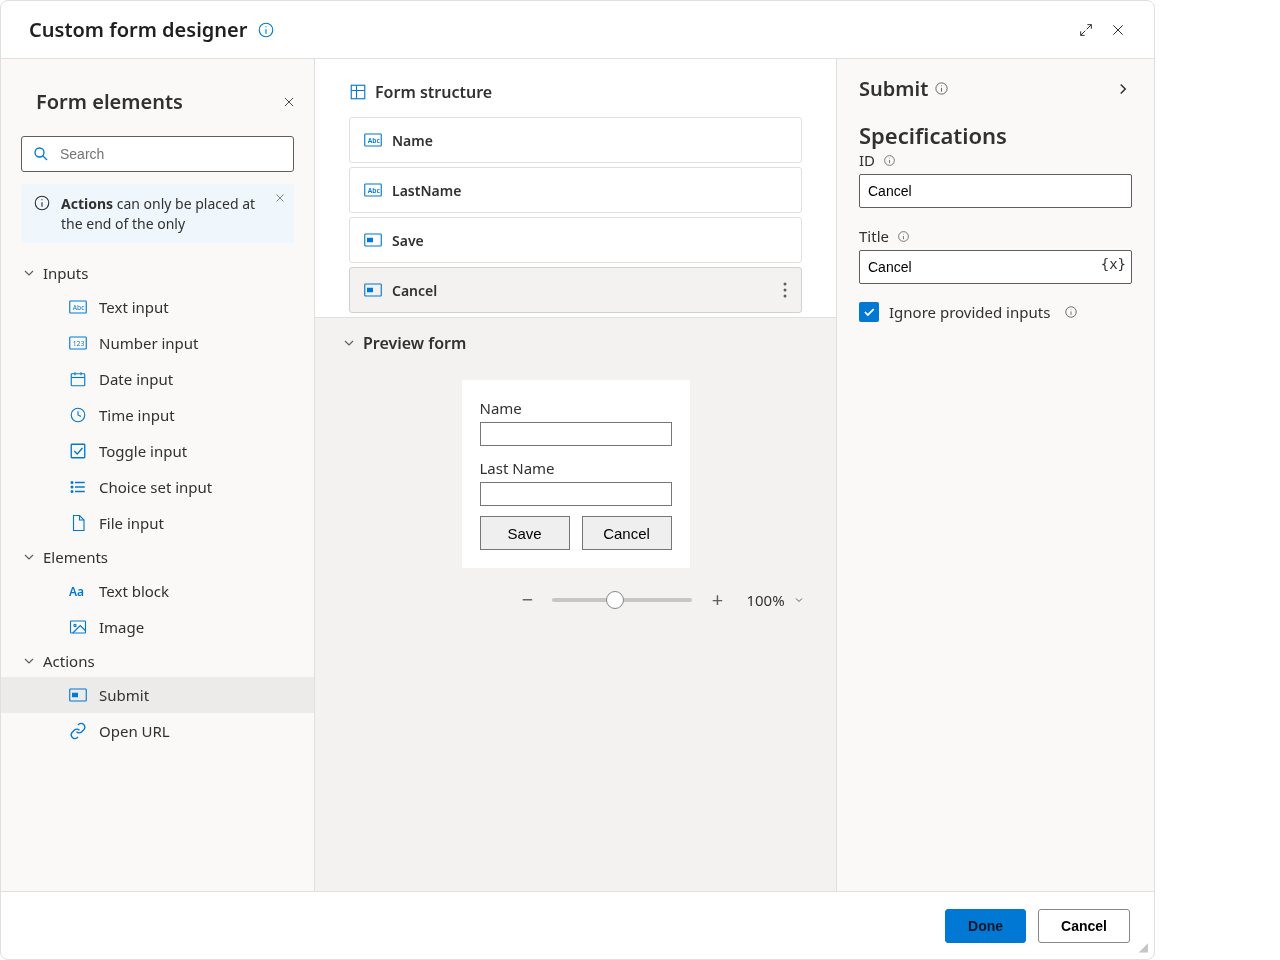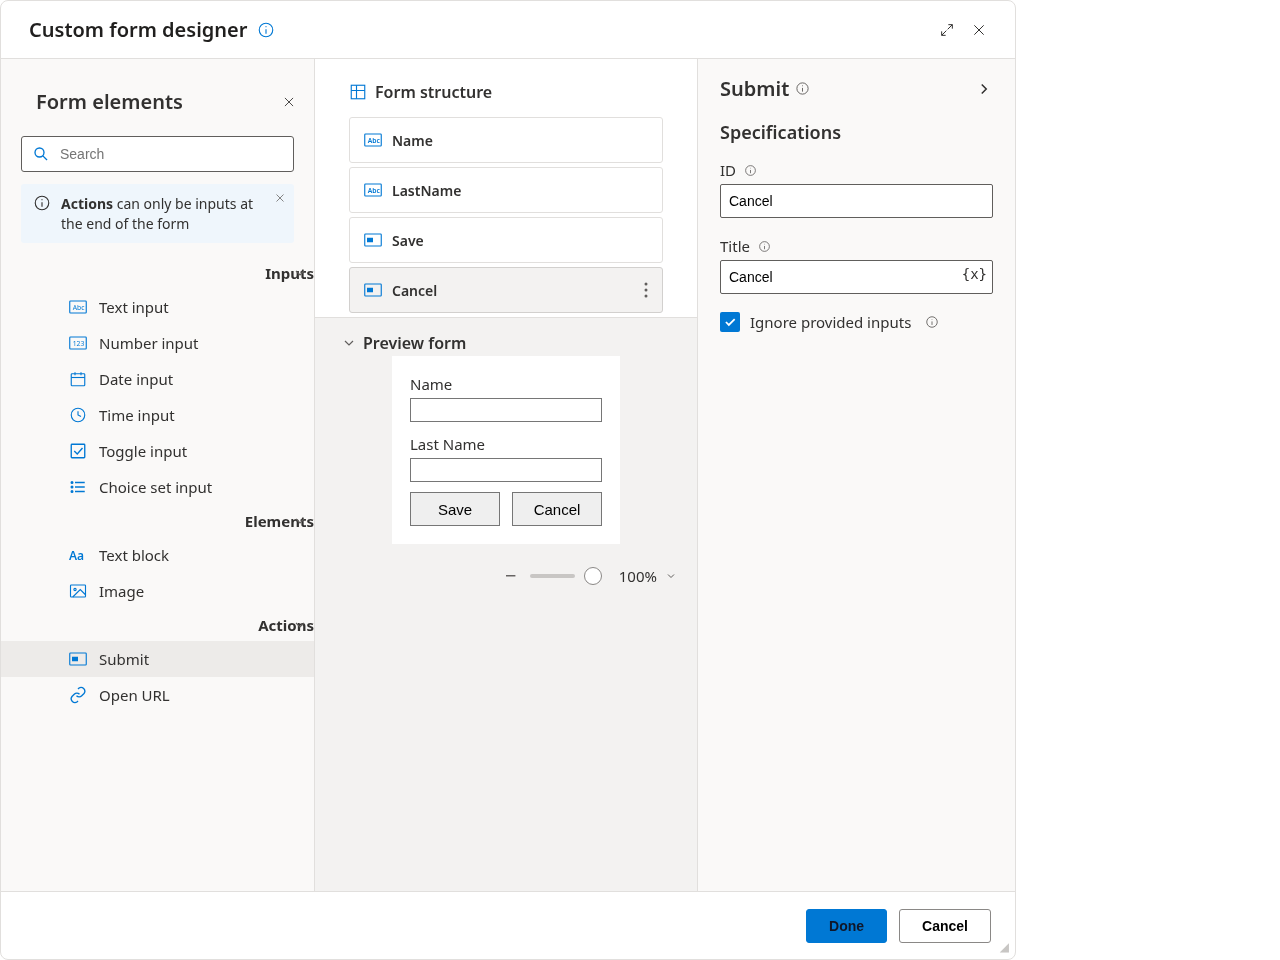--- a/index.html
+++ b/index.html
@@ -4,21 +4,21 @@
 <style>
   * { box-sizing: border-box; }
   html, body {
     margin: 0; padding: 0;
     font-family: "Segoe UI", -apple-system, system-ui, sans-serif;
     font-size: 14px;
     color: #323130;
     background: #fff;
   }
   .app {
-    width: 1016px;
+    width: 1155px;
     height: 960px;
     border: 1px solid #e1dfdd;
     border-radius: 8px;
     display: flex;
     flex-direction: column;
     overflow: hidden;
   }
   
   .header {
     height: 58px;
@@ -88,24 +88,23 @@
     position: relative;
     line-height: 1.4;
   }
   .info-banner .icon { flex-shrink:0; }
   .info-banner .close {
     position:absolute; top:8px; right:8px; cursor:pointer;
   }
   .cat {
     padding: 6px 0 6px 42px;
     display:flex; align-items:center;
-    font-weight: 700;
+    font-weight: 400;
     font-size: 15px;
     cursor: pointer;
-    justify-content: flex-end;
   }
   .cat svg { position:absolute; margin-left:-22px; }
   .cat-chevron { width:16px; height:16px; margin-right:6px; margin-left:-22px; }
   .leaf {
     padding: 8px 0 8px 68px;
     display:flex; align-items:center;
     gap: 12px;
     cursor: pointer;
     font-size: 15px;
   }
@@ -153,21 +152,21 @@
     background: #f3f2f1;
     border-top: 1px solid #e1dfdd;
     padding: 14px 20px 18px 20px;
     flex: 1;
     min-height: 320px;
     display:flex; flex-direction:column;
   }
   .preview-title {
     display:flex; align-items:center; gap:6px;
     font-weight:600; font-size:16px;
-    margin: 0 0 2px 6px;
+    margin: 0 0 26px 6px;
   }
   .preview-card {
     background:#fff;
     width: 228px;
     margin: 0 auto;
     padding: 14px 18px 18px 18px;
   }
   .preview-card label { display:block; font-size:15px; margin-top:4px; }
   .preview-card input[type=text] {
     width:100%; height:24px;
@@ -205,21 +204,21 @@
     overflow-y:auto;
   }
   .right-header {
     display:flex; align-items:center;
     margin-bottom: 18px;
   }
   .right-header h2 { margin:0; font-size:20px; font-weight:600; }
   .right-header .info-icon { margin-left:6px; color:#605e5c; }
   .right-header .chevron { margin-left:auto; cursor:pointer; }
   .section-title {
-    font-size:18px; font-weight:600; margin-bottom: 16px;
+    font-size:22px; font-weight:600; margin-bottom: 0;
   }
   .field-label {
     font-size:15px; display:flex; align-items:center; gap:8px;
     margin-bottom:4px;
   }
   .field-label .info-icon { color:#605e5c; }
   .text-input {
     width:100%; height:34px;
     border:1px solid #605e5c; border-radius:2px;
     padding: 0 8px; font-size:14px;
@@ -316,21 +315,21 @@
         </div>
       </div>
       <div class="info-banner">
         <span class="icon">
           <svg width="18" height="18" viewBox="0 0 24 24" fill="none" stroke="#323130" stroke-width="1.5">
               <circle cx="12" cy="12" r="9"></circle>
               <line x1="12" y1="11" x2="12" y2="17"></line>
               <circle cx="12" cy="7.5" r="0.8" fill="#323130" stroke="none"></circle>
             </svg>
         </span>
-        <span><strong>Actions</strong><span> can only be inputs at the end of the form</span></span>
+        <span><strong>Actions</strong><span> can only be placed at the end of the only</span></span>
         <span class="close">
           <svg width="12" height="12" viewBox="0 0 24 24" fill="none" stroke="#605e5c" stroke-width="1.5">
               <line x1="5" y1="5" x2="19" y2="19"></line>
               <line x1="19" y1="5" x2="5" y2="19"></line>
             </svg>
         </span>
       </div>
 
       <div class="cat">
         <svg class="cat-chevron" viewBox="0 0 24 24" fill="none" stroke="#605e5c" stroke-width="1.8">
@@ -393,20 +392,29 @@
             <svg width="18" height="18" viewBox="0 0 24 24" fill="none" stroke="#0078d4" stroke-width="2">
               <line x1="8" y1="6" x2="21" y2="6"></line>
               <line x1="8" y1="12" x2="21" y2="12"></line>
               <line x1="8" y1="18" x2="21" y2="18"></line>
               <circle cx="4" cy="6" r="1" fill="#0078d4"></circle>
               <circle cx="4" cy="12" r="1" fill="#0078d4"></circle>
               <circle cx="4" cy="18" r="1" fill="#0078d4"></circle>
             </svg>
           </span>
         <span>Choice set input</span>
+      </div>
+      <div class="leaf">
+        <span class="ico">
+            <svg width="16" height="18" viewBox="0 0 20 24" fill="none" stroke="#0078d4" stroke-width="1.5">
+              <path d="M4 2h8l6 6v14H4z"></path>
+              <polyline points="12 2 12 8 18 8"></polyline>
+            </svg>
+          </span>
+        <span>File input</span>
       </div>
 
       <div class="cat">
         <svg class="cat-chevron" viewBox="0 0 24 24" fill="none" stroke="#605e5c" stroke-width="1.8">
             <polyline points="6 9 12 15 18 9"></polyline>
           </svg>
         <span>Elements</span>
       </div>
       <div class="leaf">
         <span class="ico">

